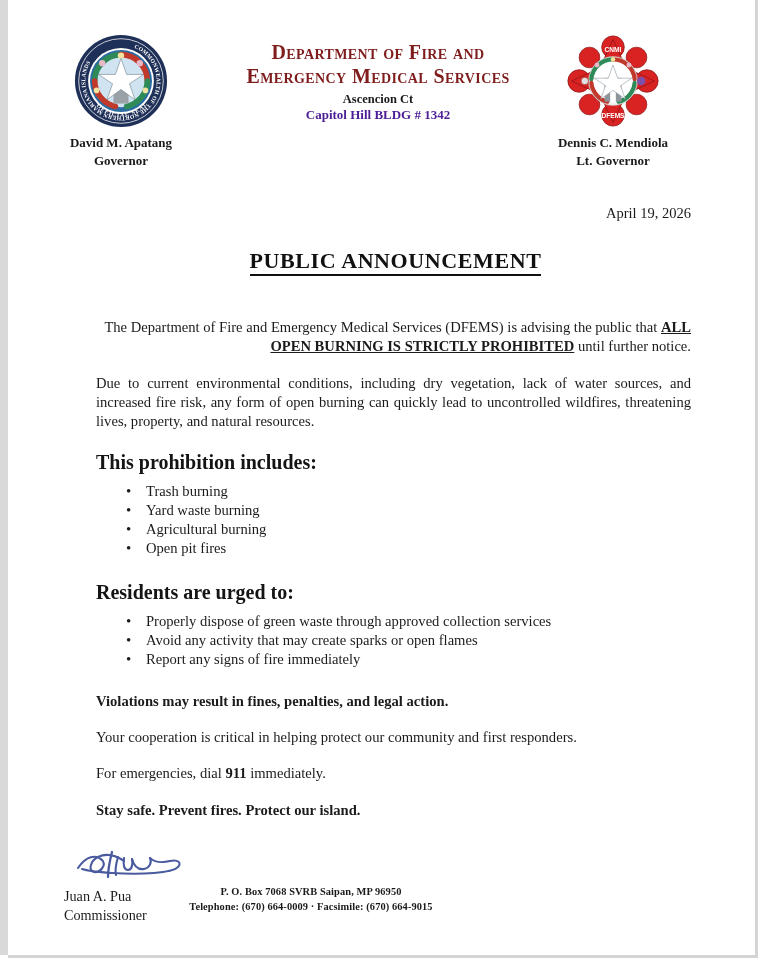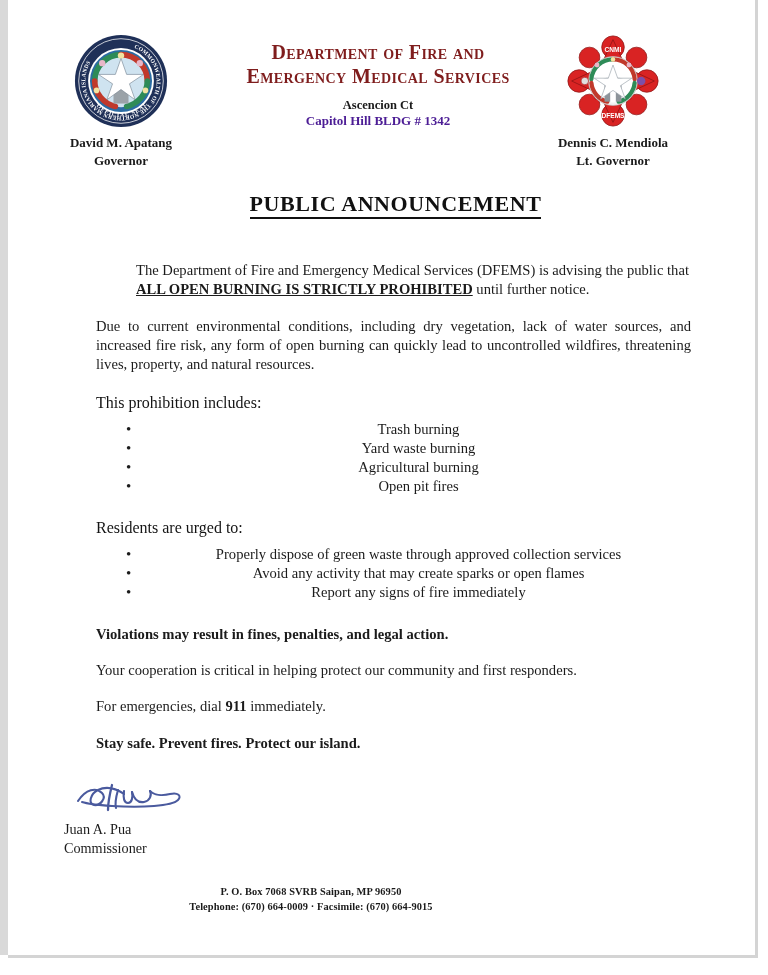--- a/index.html
+++ b/index.html
@@ -49,21 +49,21 @@
     text-align: center;
   }
   .dept-line1, .dept-line2 {
     font-weight: bold; color: #7f1d1d;
     font-variant: small-caps;
     letter-spacing: .4px;
     line-height: 1.22;
   }
   .dept-line1 { font-size: 20px; }
   .dept-line2 { font-size: 20px; }
-  .dept-addr1 { font-size: 12.5px; font-weight: bold; color:#1a1a1a; margin-top: 8px; line-height:1.3;}
+  .dept-addr1 { font-size: 12.5px; font-weight: bold; color:#1a1a1a; margin-top: 2px; line-height:1.3;}
   .dept-addr2 { font-size: 13px; font-weight: bold; color:#4c1d95; line-height:1.3;}
 
   
   .date-line {
     text-align: right;
     font-size: 14.5px;
     color: #1a1a1a;
     padding-right: 64px;
     margin-top: 40px;
   }
@@ -87,36 +87,35 @@
     padding-right: 64px;
     margin-top: 44px;
   }
   .para {
     font-size: 14.6px;
     line-height: 1.32;
     color: #1b1b1b;
     margin-bottom: 17px;
   }
   .para.justify { text-align: justify; }
-  .para.lead { text-align: left; margin-left: 40px; }
+  .para.lead { text-align: right; }
   .u-bold { font-weight: bold; text-decoration: underline; text-underline-offset: 1px; }
   .b { font-weight: bold; }
 
   .section-head {
-    font-size: 16px;
-    font-weight: normal;
+    font-size: 20px;
+    font-weight: bold;
     color: #141414;
     margin-top: 20px;
     margin-bottom: 9px;
   }
   ul.bullets {
     list-style: none;
     margin: 0 0 4px 0;
     padding: 0;
-    text-align: center;
   }
   ul.bullets li {
     position: relative;
     font-size: 14.6px;
     line-height: 1.23;
     color: #1b1b1b;
     padding-left: 50px;
     margin-bottom: 1px;
   }
   ul.bullets li::before {
@@ -252,20 +251,21 @@
           <text x="50" y="19" text-anchor="middle" font-family="Liberation Sans, sans-serif" font-size="7" font-weight="bold" fill="#ffffff">CNMI</text>
           <text x="50" y="89" text-anchor="middle" font-family="Liberation Sans, sans-serif" font-size="7" font-weight="bold" fill="#ffffff">DFEMS</text>
         </svg>
         <div class="official-name">
           <div>Dennis C. Mendiola</div>
           <div>Lt. Governor</div>
         </div>
       </div>
     </div>
 
+    <div class="date-line">April 19, 2026</div>
 
     <div class="doc-title">
       <span>PUBLIC ANNOUNCEMENT</span>
     </div>
 
     <div class="body-wrap">
 
       <p class="para lead"><span>The Department of Fire and Emergency Medical Services (DFEMS) is advising the public that </span><span class="u-bold">ALL OPEN BURNING IS STRICTLY PROHIBITED</span><span> until further notice.</span></p>
 
       <p class="para justify">Due to current environmental conditions, including dry vegetation, lack of water sources, and increased fire risk, any form of open burning can quickly lead to uncontrolled wildfires, threatening lives, property, and natural resources.</p>

